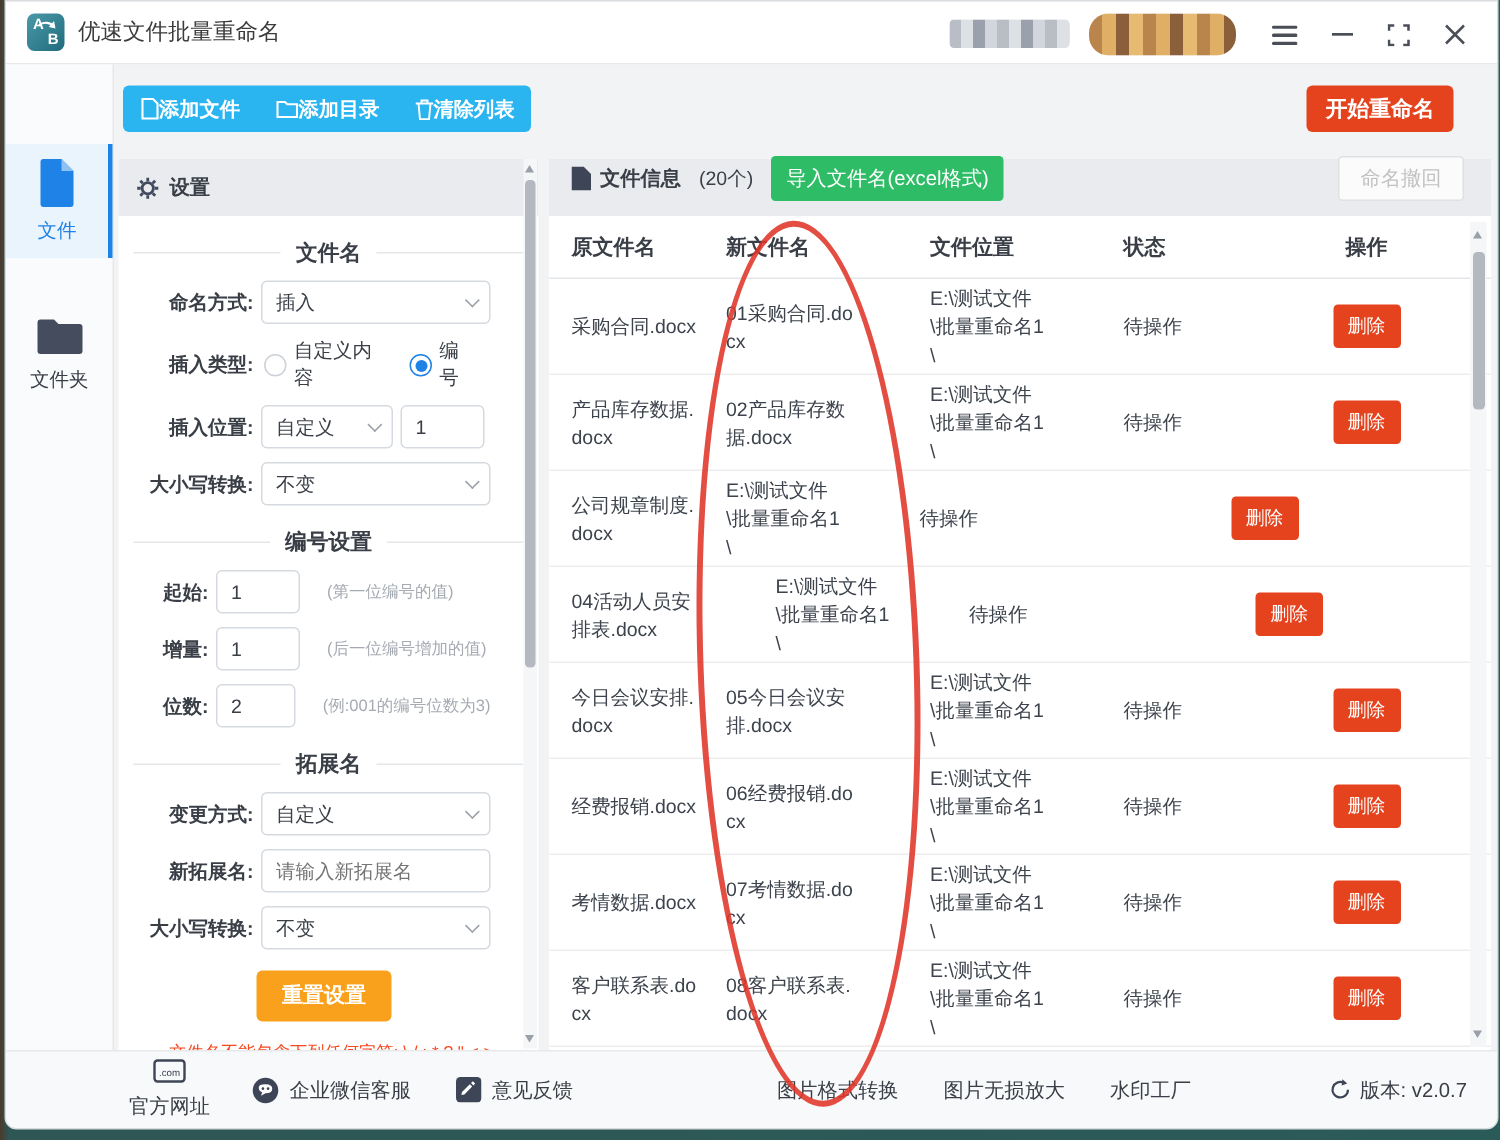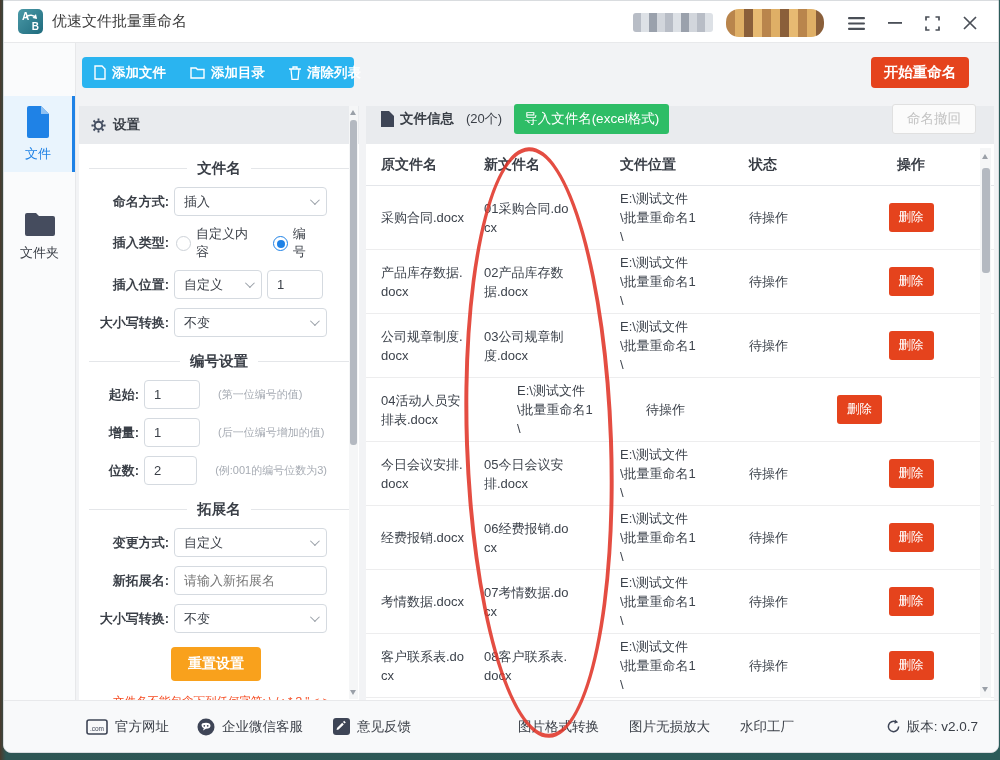--- a/index.html
+++ b/index.html
@@ -35,21 +35,21 @@
   .side-tab { margin-top:53px; height:76px; display:flex; flex-direction:column;
     align-items:center; justify-content:center; gap:7px; cursor:pointer; }
   .side-tab .lbl { font-size:13px; color:#3a3f47; }
   .side-tab.active { background:#e9f4fd; border-right:3px solid #1f82e6; }
   .side-tab.active .lbl { color:#1f82e6; }
   .side-tab + .side-tab { margin-top:26px; }
 
   
   .bluebar { position:absolute; left:78px; top:56px; height:31px; width:272px;
     background:#2ab4f0; border-radius:4px; display:flex; align-items:center; padding:0 12px; gap:24px; }
-  .bluebar .tbtn { display:flex; align-items:center; gap:6px; color:#fff; font-size:13.5px;
+  .bluebar .tbtn { display:flex; align-items:center; color:#fff; font-size:13.5px;
     font-weight:700; cursor:pointer; white-space:nowrap; }
   .start-btn { position:absolute; right:29px; top:56px; width:98px; height:31px; background:#e5431d;
     border:none; border-radius:4px; color:#fff; font-size:14.5px; font-weight:600; cursor:pointer;
     font-family:inherit; }
 
   
   .settings { position:absolute; left:75px; top:105px; width:280px; bottom:52px; background:#fff; }
   .panel-head { height:38px; background:#e9ebee; display:flex; align-items:center; padding:0 12px;
     gap:7px; font-size:13.5px; font-weight:600; color:#3a3f47; }
   .sec-title { display:flex; align-items:center; margin:15px 10px 6px 10px; font-size:14.5px;
@@ -112,21 +112,21 @@
     padding:6px 10px; cursor:pointer; font-family:inherit; }
   .tscroll { position:absolute; right:3px; top:42px; bottom:2px; width:11px; background:#f5f6f7; }
   .tscroll .arr.up { border-bottom-color:#9aa0a8; left:2px; }
   .tscroll .arr.dn { border-top-color:#9aa0a8; left:2px; }
   .tscroll .thumb { width:8px; left:1.5px; }
 
   
   .footer { position:absolute; left:0; right:0; bottom:0; height:52px; background:#f8f9fa;
     border-top:1px solid #e8e9eb; display:flex; align-items:center; }
   .flink { display:flex; align-items:center; gap:7px; font-size:13.5px; color:#3a3f47; cursor:pointer; }
-  .flink:nth-child(1){ margin-left:82px; }
+  .flink:nth-child(1){ margin-left:82px;flex-direction:column; }
   .flink:nth-child(2){ margin-left:28px; }
   .flink:nth-child(3){ margin-left:30px; }
   .ftools { position:absolute; left:514px; display:flex; gap:30px; }
   .ftool { font-size:13.5px; color:#3a3f47; cursor:pointer; }
   .fver { position:absolute; right:20px; display:flex; align-items:center; gap:6px;
     font-size:13.5px; color:#3a3f47; }
 
   
   .annotation-ellipse { position:absolute; left:461px; top:146px; width:148px; height:591px;
     border:4px solid rgba(224,52,40,.88); border-radius:50%; z-index:60; pointer-events:none;
@@ -368,21 +368,20 @@
       <div>\</div>
     </div>
     <div class="c4">待操作</div>
     <div class="c5">
       <button class="del-btn">删除</button>
     </div>
   </div>
 
   <div class="trow">
     <div class="c1">公司规章制度.docx</div>
-    <div class="c2">03公司规章制度.docx</div>
     <div class="c3">
       <div>E:\测试文件</div>
       <div>\批量重命名1</div>
       <div>\</div>
     </div>
     <div class="c4">待操作</div>
     <div class="c5">
       <button class="del-btn">删除</button>
     </div>
   </div>

